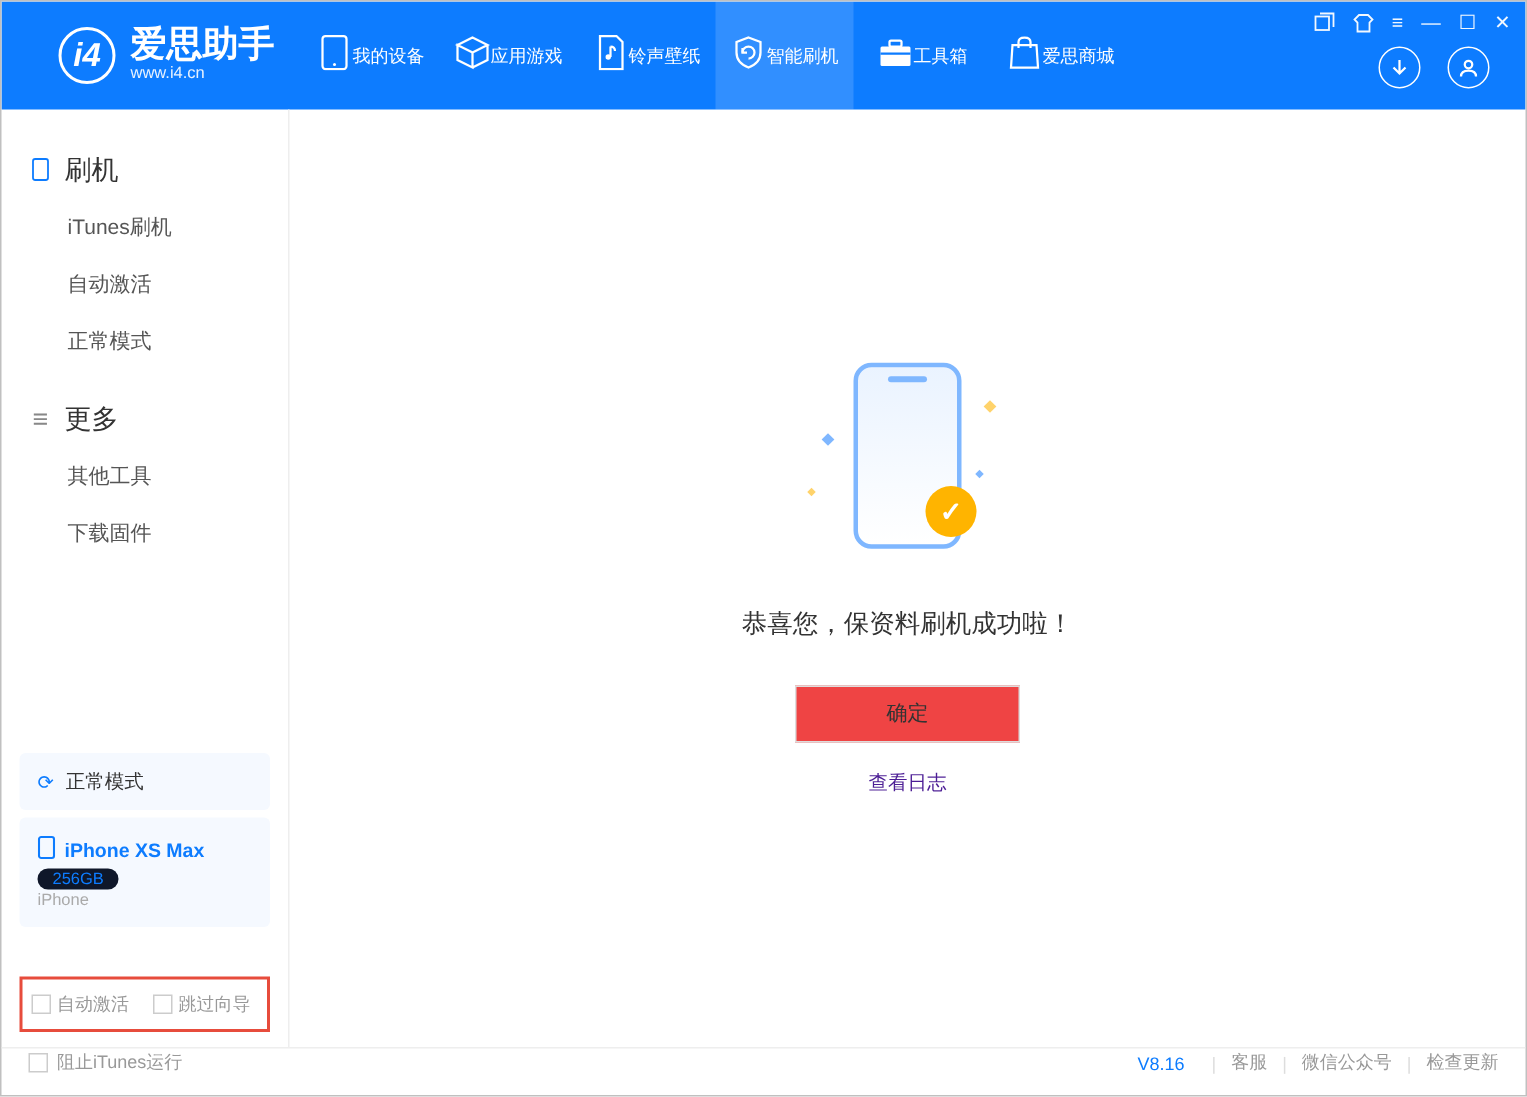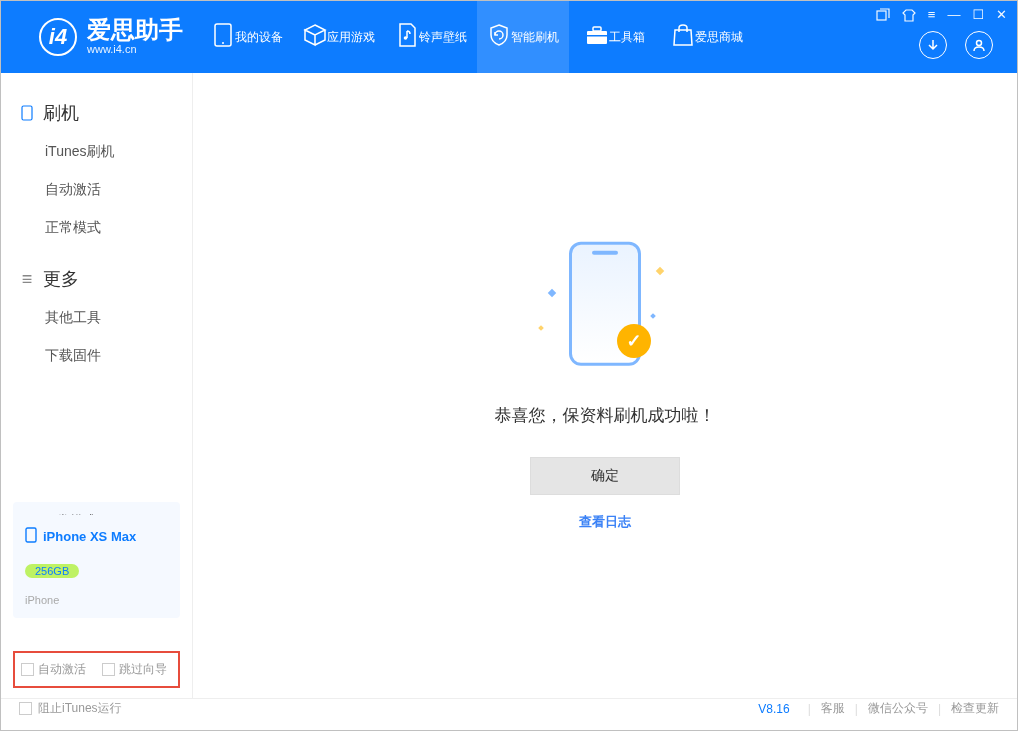--- a/index.html
+++ b/index.html
@@ -27,44 +27,44 @@
 
 .body { display: flex; height: calc(100% - 72px - 32px); }
 .sidebar { width: 192px; border-right: 1px solid #eee; padding-top: 20px; position: relative; }
 .side-section-title { display: flex; align-items: center; padding: 8px 18px; color: #333; font-size: 18px; }
 .side-section-title .sicon { width: 16px; height: 16px; margin-right: 8px; display: flex; align-items: center; justify-content: center; color: #888; }
 .side-item { padding: 10px 18px 10px 44px; font-size: 14px; color: #555; cursor: pointer; }
 .side-item.active { color: #0d7cff; }
 
 .mode-card, .device-card { margin: 8px 12px; background: #f5f9ff; border-radius: 4px; padding: 10px 12px; font-size: 13px; display: flex; align-items: center; gap: 8px; }
 .mode-card { position: absolute; bottom: 150px; left: 0; right: 0; color: #333; }
-.device-card { position: absolute; bottom: 72px; left: 0; right: 0; flex-direction: column; align-items: flex-start; gap: 16px; padding: 12px; }
+.device-card { position: absolute; bottom: 72px; left: 0; right: 0; flex-direction: column; align-items: flex-start; gap: 1px; padding: 12px; }
 .device-name { color: #0d7cff; font-weight: 600; font-size: 13px; display: flex; align-items: center; gap: 6px; }
-.device-badge { background: #bef264; color: #0d7cff; padding: 1px 10px; border-radius: 10px; font-size: 11px; margin-top: 2px; }
+.device-badge { background: #0f172a; color: #0d7cff; padding: 1px 10px; border-radius: 10px; font-size: 11px; margin-top: 2px; }
 .device-type { color: #aaa; font-size: 11px; }
 
 .checkbox-row { position: absolute; bottom: 10px; left: 12px; right: 12px; border: 2px solid #e74c3c; padding: 8px 6px; display: flex; gap: 16px; align-items: center; }
 .checkbox-item { display: flex; align-items: center; gap: 4px; font-size: 12px; color: #999; cursor: pointer; }
 .checkbox-box { width: 13px; height: 13px; border: 1px solid #ccc; background: #fff; }
 
 
 .main { flex: 1; display: flex; flex-direction: column; align-items: center; justify-content: center; position: relative; }
 .success-illustration { width: 140px; height: 140px; position: relative; margin-bottom: 24px; }
 .phone-shape { width: 72px; height: 124px; border: 3px solid #7fb7ff; border-radius: 12px; position: absolute; left: 50%; top: 50%; transform: translate(-50%, -55%); background: linear-gradient(to bottom, #eaf3ff, #fff); }
 .phone-shape::before { content: ""; position: absolute; top: 6px; left: 50%; transform: translateX(-50%); width: 26px; height: 4px; background: #7fb7ff; border-radius: 2px; }
 .check-circle { width: 34px; height: 34px; background: #ffb400; border-radius: 50%; position: absolute; right: 24px; bottom: 22px; display: flex; align-items: center; justify-content: center; color: #fff; font-size: 18px; font-weight: bold; }
 .sparkle { position: absolute; width: 6px; height: 6px; background: #7fb7ff; transform: rotate(45deg); }
 .sparkle.s1 { left: 14px; top: 50px; }
 .sparkle.s2 { right: 12px; top: 28px; background: #ffd36b; }
 .sparkle.s3 { right: 20px; bottom: 62px; width: 4px; height: 4px; }
 .sparkle.s4 { left: 4px; bottom: 50px; width: 4px; height: 4px; background: #ffd36b; }
 
 .success-text { font-size: 17px; color: #333; margin-bottom: 30px; }
-.confirm-btn { width: 150px; height: 38px; border: 1px solid #ddd; background: #e5e5e5; font-size: 14px; color: #333; cursor: pointer; margin-bottom: 18px; }
-.view-log { font-size: 13px; color: #3b82f6; cursor: pointer; font-weight: bold; }
+.confirm-btn { width: 150px; height: 38px; border: 1px solid #ddd; background: #ef4444; font-size: 14px; color: #333; cursor: pointer; margin-bottom: 18px; }
+.view-log { font-size: 13px; color: #4c1d95; cursor: pointer; }
 
 
 .footer { height: 20px; border-top: 1px solid #eee; display: flex; align-items: center; padding: 0 18px; font-size: 12px; color: #999; }
 .footer-left { display: flex; align-items: center; gap: 6px; cursor: pointer; }
 .footer-right { margin-left: auto; display: flex; align-items: center; gap: 10px; }
 .footer-right .sep { color: #ddd; }
 .footer-link { cursor: pointer; color: #999; }
 .version { color: #0d7cff; margin-right: 8px; }
 </style>
 </head>

